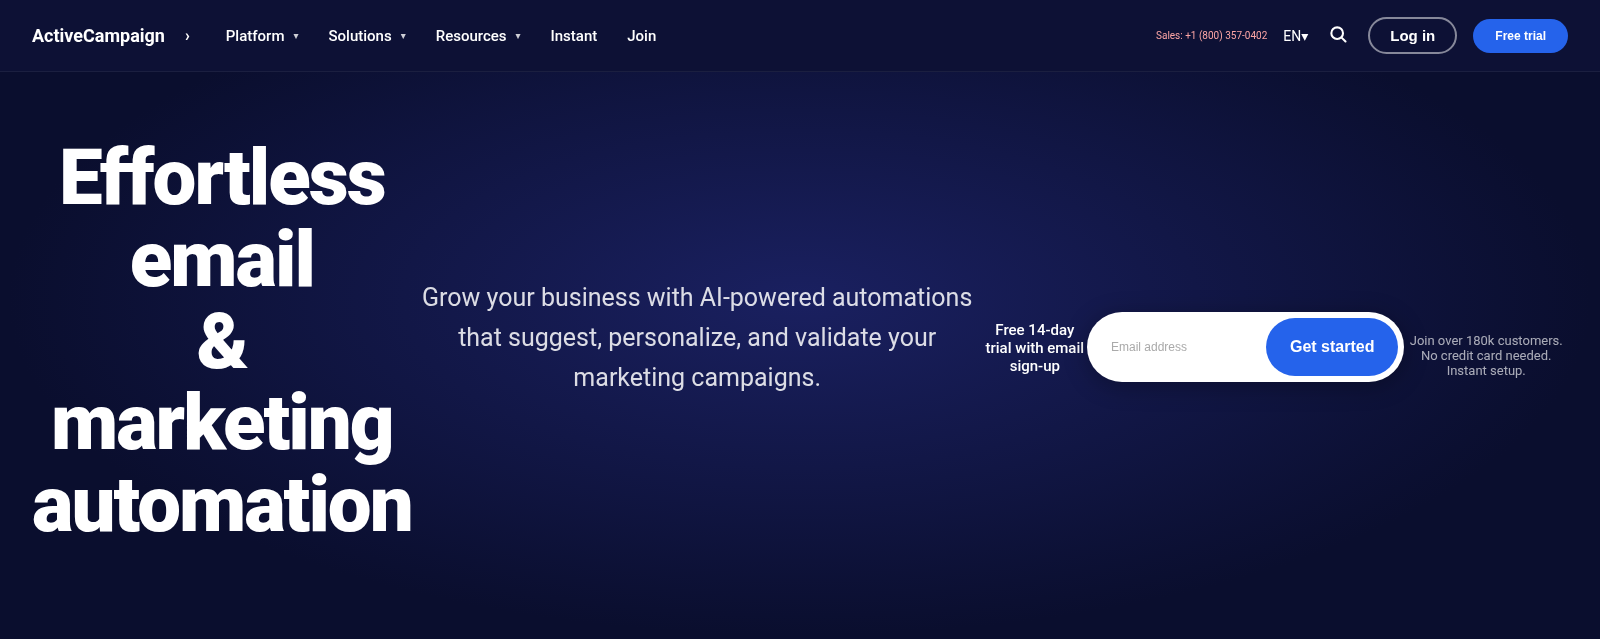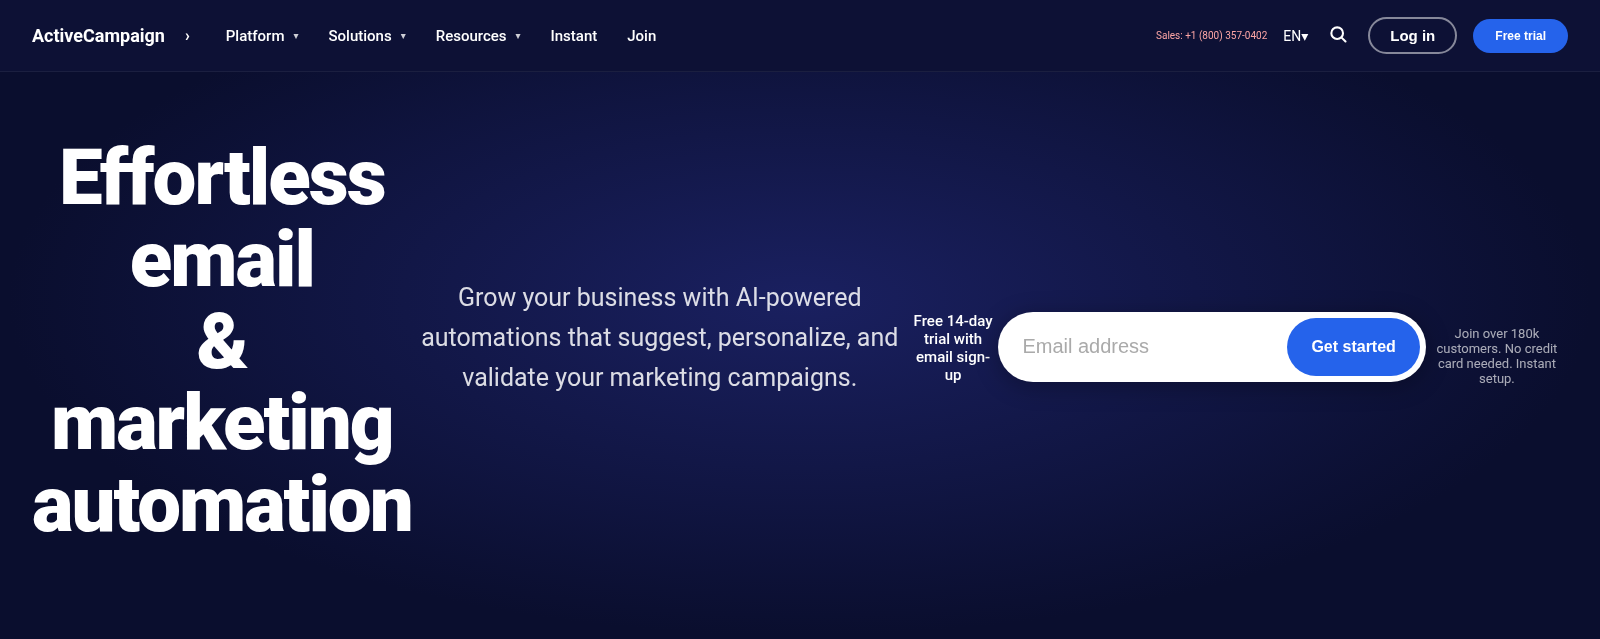--- a/index.html
+++ b/index.html
@@ -168,21 +168,21 @@
       width: 430px;
       max-width: 100%;
       margin-bottom: 18px;
       box-shadow: 0 4px 24px rgba(0,0,0,0.3);
     }
 
     .email-input {
       flex: 1;
       border: none;
       outline: none;
-      font-size: 20px;
+      font-size: 12px;
       color: #555;
       background: transparent;
       padding: 8px 0;
     }
 
     .email-input::placeholder {
       color: #aaa;
     }
 
     .get-started-btn {

